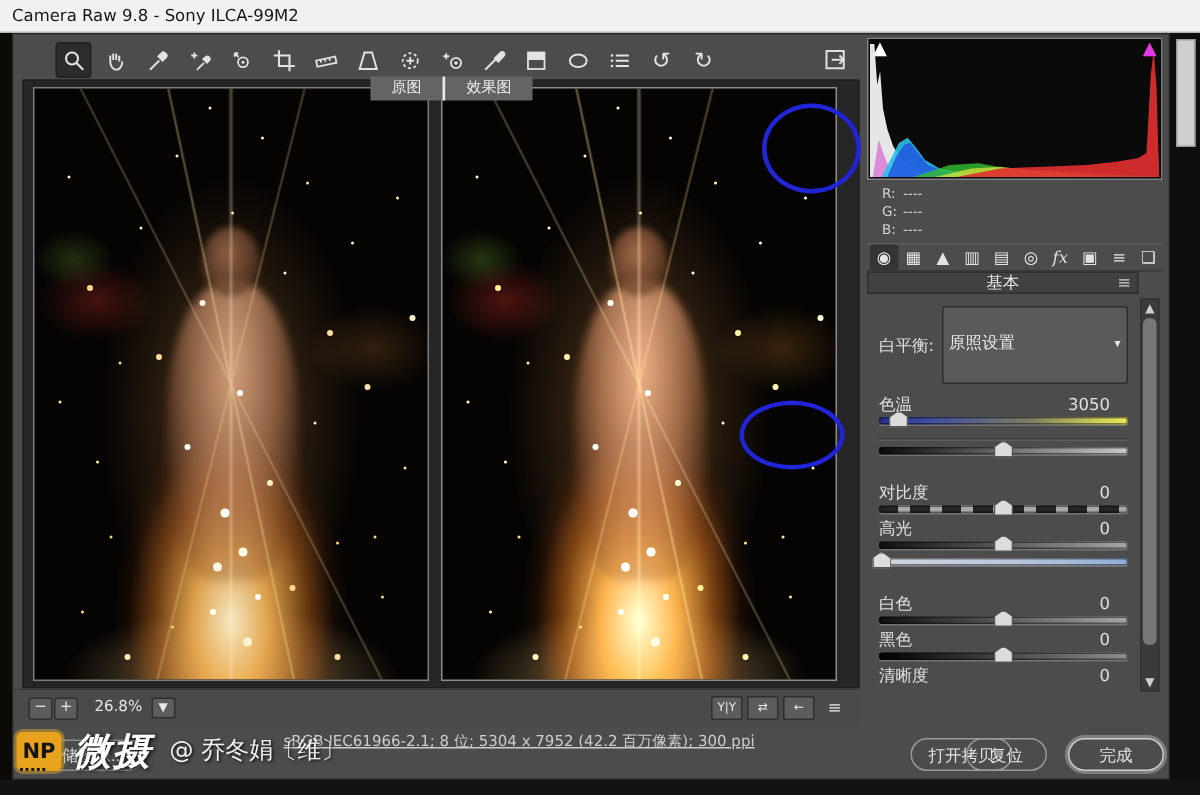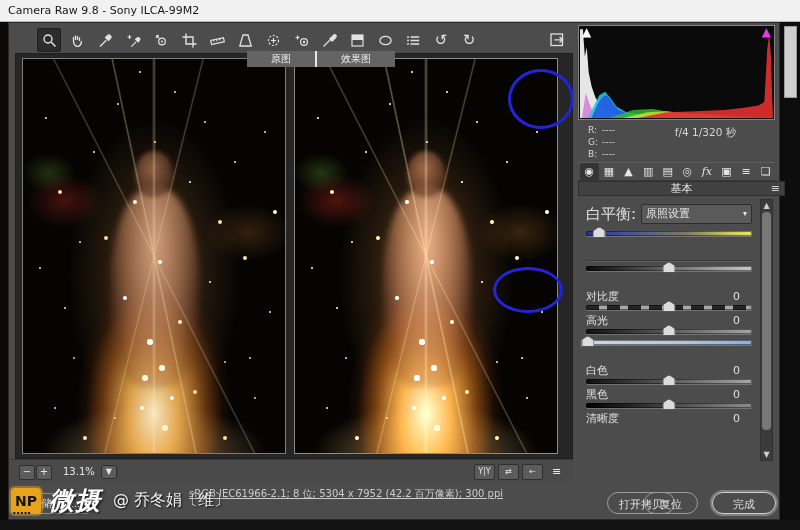--- a/index.html
+++ b/index.html
@@ -25,21 +25,21 @@
   #toolbar{position:absolute;left:28px;top:5px;height:24px;display:flex;gap:4px;align-items:center}
   .tool{width:24px;height:24px;display:flex;align-items:center;justify-content:center;border-radius:3px;cursor:pointer}
   .tool.selected{background:#2c2c2c;box-shadow:inset 0 0 0 1px #202020}
   .tool svg{display:block}
   .uni{color:#e2e2e2;font-size:15px;line-height:1}
   #fullscreen-btn{position:absolute;left:537px;top:6px;width:22px;height:22px;display:flex;align-items:center;justify-content:center}
 
   
   #preview{position:absolute;left:6px;top:30px;width:558px;height:406px;background:#262626;border:1px solid #1e1e1e;box-sizing:border-box}
   #cmp-tabs{position:absolute;left:238px;top:28px;display:flex;z-index:6}
-  .cmp-tab{background:#646464;color:#efefef;font-size:10px;padding:2px 24px;line-height:12px}
+  .cmp-tab{background:#646464;color:#efefef;font-size:10px;padding:2px 14px;line-height:12px}
   .cmp-tab:first-child{border-right:2px solid #e8e8e8}
 
   .photo{position:absolute;top:35px;width:264px;height:396px;background:#050403;border:1px solid #7d7d7d;overflow:hidden;box-sizing:border-box}
   #photo-before{left:13px}
   #photo-after{left:285px}
   .haze{position:absolute;inset:0;background:
     radial-gradient(ellipse 85px 150px at 50% 90%, rgba(255,240,200,.96), rgba(255,185,85,.85) 30%, rgba(235,125,35,.42) 60%, rgba(120,50,10,.15) 80%, transparent 92%),
     radial-gradient(ellipse 120px 220px at 50% 55%, rgba(255,165,80,.30), transparent 72%),
     radial-gradient(ellipse 55px 38px at 16% 36%, rgba(185,45,35,.35), transparent 70%),
     radial-gradient(ellipse 38px 28px at 10% 29%, rgba(95,140,45,.32), transparent 70%),
@@ -83,29 +83,29 @@
   #rgb-col{width:58px;font-size:9px;line-height:12px;padding:2px 0 0 10px;box-sizing:border-box}
   #rgb-col b{font-weight:normal;display:inline-block;width:14px}
   #exif-col{flex:1;text-align:center;font-size:10.5px;line-height:15px;padding-top:3px}
 
   #ptabs{position:absolute;left:569px;top:139px;width:197px;height:19px;display:flex;gap:1px;
          border-top:1px solid #5e5e5e;border-bottom:1px solid #383838;padding-left:2px;box-sizing:border-box}
   .ptab{width:19px;height:17px;display:flex;align-items:center;justify-content:center;color:#e4e4e4;font-size:11px;cursor:pointer}
   .ptab.selected{background:#343434;border-radius:2px}
   .ptab.fx{font-style:italic;font-family:"DejaVu Serif","Liberation Serif",serif;font-size:11px}
 
-  #panel-header{position:absolute;left:569px;top:158px;width:207px;height:15px;background:#414141;
+  #panel-header{position:absolute;left:569px;top:158px;width:181px;height:15px;background:#414141;
                 border:1px solid #2f2f2f;box-sizing:border-box;color:#e6e6e6;font-size:11px;line-height:13px;text-align:center}
   #panel-menu{position:absolute;right:4px;top:0;font-size:11px;color:#d0d0d0;cursor:pointer}
 
   #controls{position:absolute;left:569px;top:176px;width:180px;height:262px;padding:5px 6px 0 8px;box-sizing:border-box;overflow:hidden}
   #wb-row{display:flex;align-items:center;gap:5px;margin-bottom:7px}
-  #wb-row .lbl{color:#e0e0e0;font-size:15px;white-space:nowrap}
+  #wb-row .lbl{color:#e0e0e0;font-size:11px;white-space:nowrap}
   #wb-select{flex:1;height:18px;background:#5a5a5a;border:1px solid #2d2d2d;border-radius:2px;color:#e8e8e8;
-             font-size:11px;line-height:16px;padding:0 4px;display:flex;justify-content:space-between;align-items:center;cursor:pointer}
+             font-size:11px;line-height:16px;padding:16px 4px;display:flex;justify-content:space-between;cursor:pointer}
   .ctl{height:24px;position:relative}
   .ctl-head{display:flex;justify-content:space-between;font-size:11px;color:#e0e0e0;line-height:13px}
   .ctl-value{padding-right:12px}
   .track{position:relative;height:5px;margin-top:2px;border-radius:2px;box-shadow:0 1px 0 rgba(255,255,255,.22), inset 0 0 0 1px rgba(0,0,0,.45);cursor:pointer}
   .track-temp{background:linear-gradient(90deg,#23308f,#41519f 22%,#7d7a63 60%,#cfcf58 88%,#e9e95a)}
   .track-tint{background:linear-gradient(90deg,#2f8f33,#7d8a7d 45%,#9a6b9d 70%,#c643c6)}
   .track-exposure{background:linear-gradient(90deg,#0a0a0a,#c9c9c9)}
   .track-contrast{background:repeating-linear-gradient(90deg,#242424 0 13px,#a8a8a8 13px 21px)}
   .track-std{background:linear-gradient(90deg,#101010,#a5a5a5)}
   .track-shadows{background:linear-gradient(90deg,#cfd6e0,#b9c6da 55%,#8fadd6)}
@@ -313,21 +313,20 @@
     </svg>
   </div>
 
   <div id="info">
     <div id="rgb-col">
       <div><b>R:</b><span>----</span></div>
       <div><b>G:</b><span>----</span></div>
       <div><b>B:</b><span>----</span></div>
     </div>
     <div id="exif-col">
-      <div>f/4  1/320 秒</div>
     </div>
   </div>
 
   <div id="ptabs">
     <div class="ptab selected">◉</div>
     <div class="ptab">▦</div>
     <div class="ptab">▲</div>
     <div class="ptab">▥</div>
     <div class="ptab">▤</div>
     <div class="ptab">◎</div>
@@ -345,20 +344,24 @@
   <div id="controls">
     <div id="wb-row">
       <span class="lbl">白平衡:</span>
       <div id="wb-select">
         <span>原照设置</span>
         <span style="font-size:8px">▾</span>
       </div>
     </div>
 
     <div class="ctl">
+      <div class="ctl-head">
+          <span class="ctl-label">色温</span>
+          <span class="ctl-value">3050</span>
+        </div>
       <div class="track track-temp">
           <div class="thumb" style="left: 8%;"></div>
         </div>
     </div>
 
     <div class="divider"></div>
 
     <div class="ctl">
       <div class="track track-exposure">
           <div class="thumb" style="left: 50%;"></div>
@@ -417,21 +420,21 @@
   <div id="vscroll">
     <div class="arr up">▲</div>
     <div class="thumb-bar"></div>
     <div class="arr down">▼</div>
   </div>
 
   <div id="statusbar">
     <div class="zbtn" id="zoom-out">−</div>
     <div class="zbtn" id="zoom-in">+</div>
     <div id="zoom-select">
-      <span>13.1%</span>
+      <span>26.8%</span>
       <span class="chev">▼</span>
     </div>
     <div id="view-icons">
       <div class="vico">Y|Y</div>
       <div class="vico">⇄</div>
       <div class="vico">←</div>
       <div class="vico plain">≡</div>
     </div>
   </div>
 

